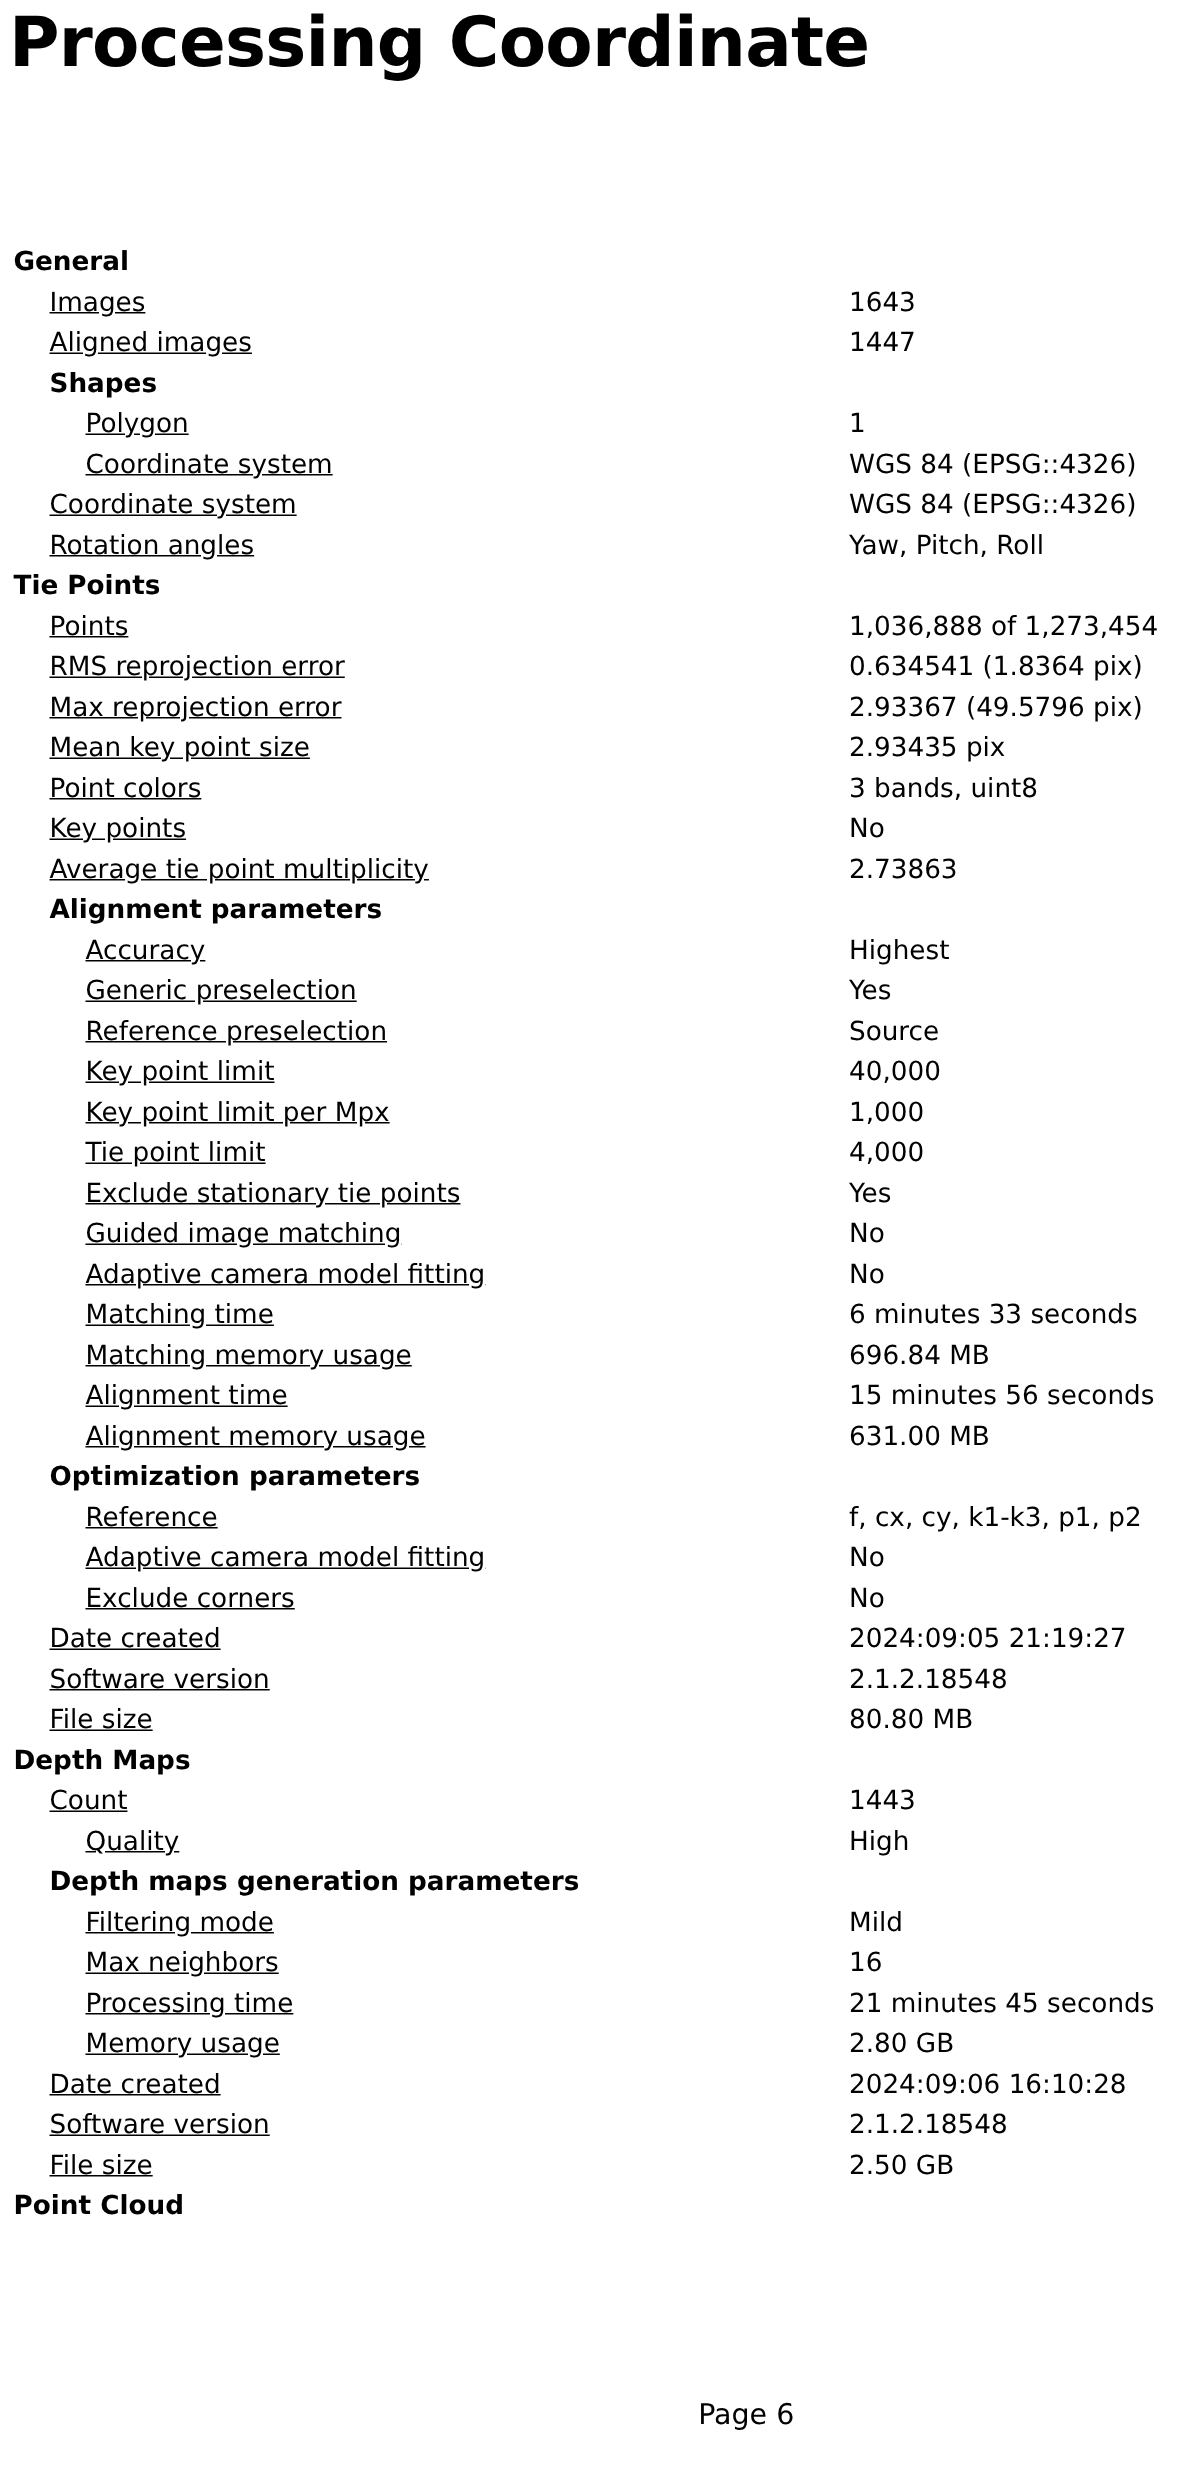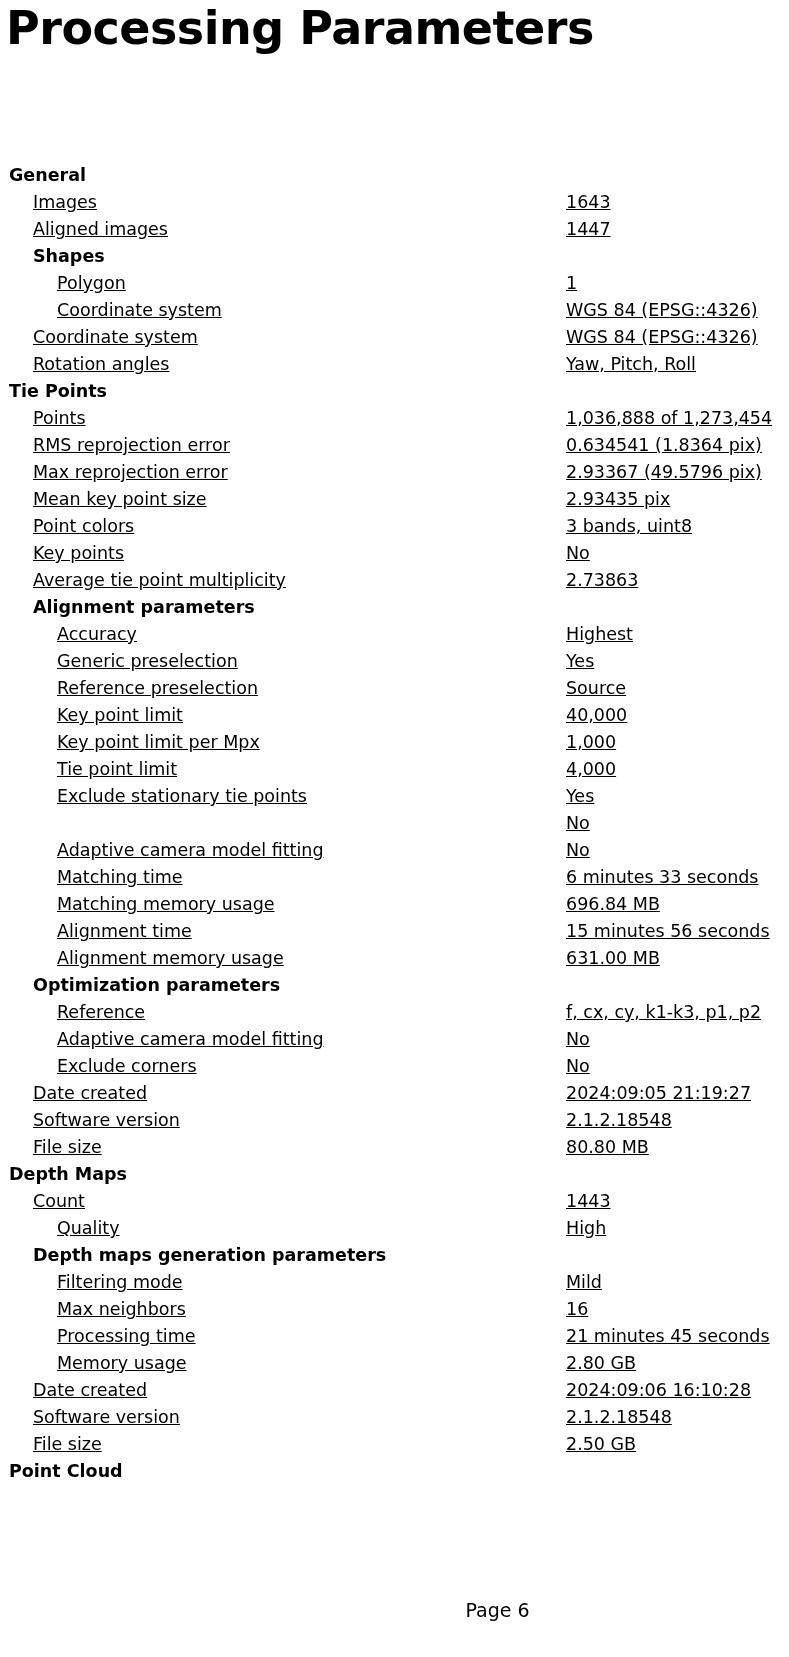--- a/index.html
+++ b/index.html
@@ -50,21 +50,20 @@
     white-space: nowrap;
     color: #000000;
   }
   .p-value {
     position: absolute;
     top: 0;
     left: 566px;
     font-size: 17.5px;
     white-space: nowrap;
     color: #000000;
-    text-decoration: underline;
   }
   
   .lvl0 .p-label { left: 9px; }
   .lvl1 .p-label { left: 33px; }
   .lvl2 .p-label { left: 57px; }
   
   .bold .p-label { font-weight: bold; }
   .reg .p-label  { font-weight: normal; text-decoration: underline; }
   .page-footer {
     position: absolute;
@@ -76,21 +75,21 @@
     color: #000000;
     padding-left: 44px;
   }
   .footer-inner { display: inline-block; padding-left: 118px; }
 </style>
 </head>
 <body>
 
 <div class="page">
 
-  <div class="report-title">Processing Parameters</div>
+  <div class="report-title">Processing Coordinate</div>
 
   <div class="param-list">
       <div class="param-row lvl0 bold">
         <span class="p-label">General</span>
       </div>
       <div class="param-row lvl1 reg">
         <span class="p-label">Images</span>
         <span class="p-value">1643</span>
       </div>
       <div class="param-row lvl1 reg">
@@ -172,20 +171,21 @@
       </div>
       <div class="param-row lvl2 reg">
         <span class="p-label">Tie point limit</span>
         <span class="p-value">4,000</span>
       </div>
       <div class="param-row lvl2 reg">
         <span class="p-label">Exclude stationary tie points</span>
         <span class="p-value">Yes</span>
       </div>
       <div class="param-row lvl2 reg">
+        <span class="p-label">Guided image matching</span>
         <span class="p-value">No</span>
       </div>
       <div class="param-row lvl2 reg">
         <span class="p-label">Adaptive camera model fitting</span>
         <span class="p-value">No</span>
       </div>
       <div class="param-row lvl2 reg">
         <span class="p-label">Matching time</span>
         <span class="p-value">6 minutes 33 seconds</span>
       </div>

